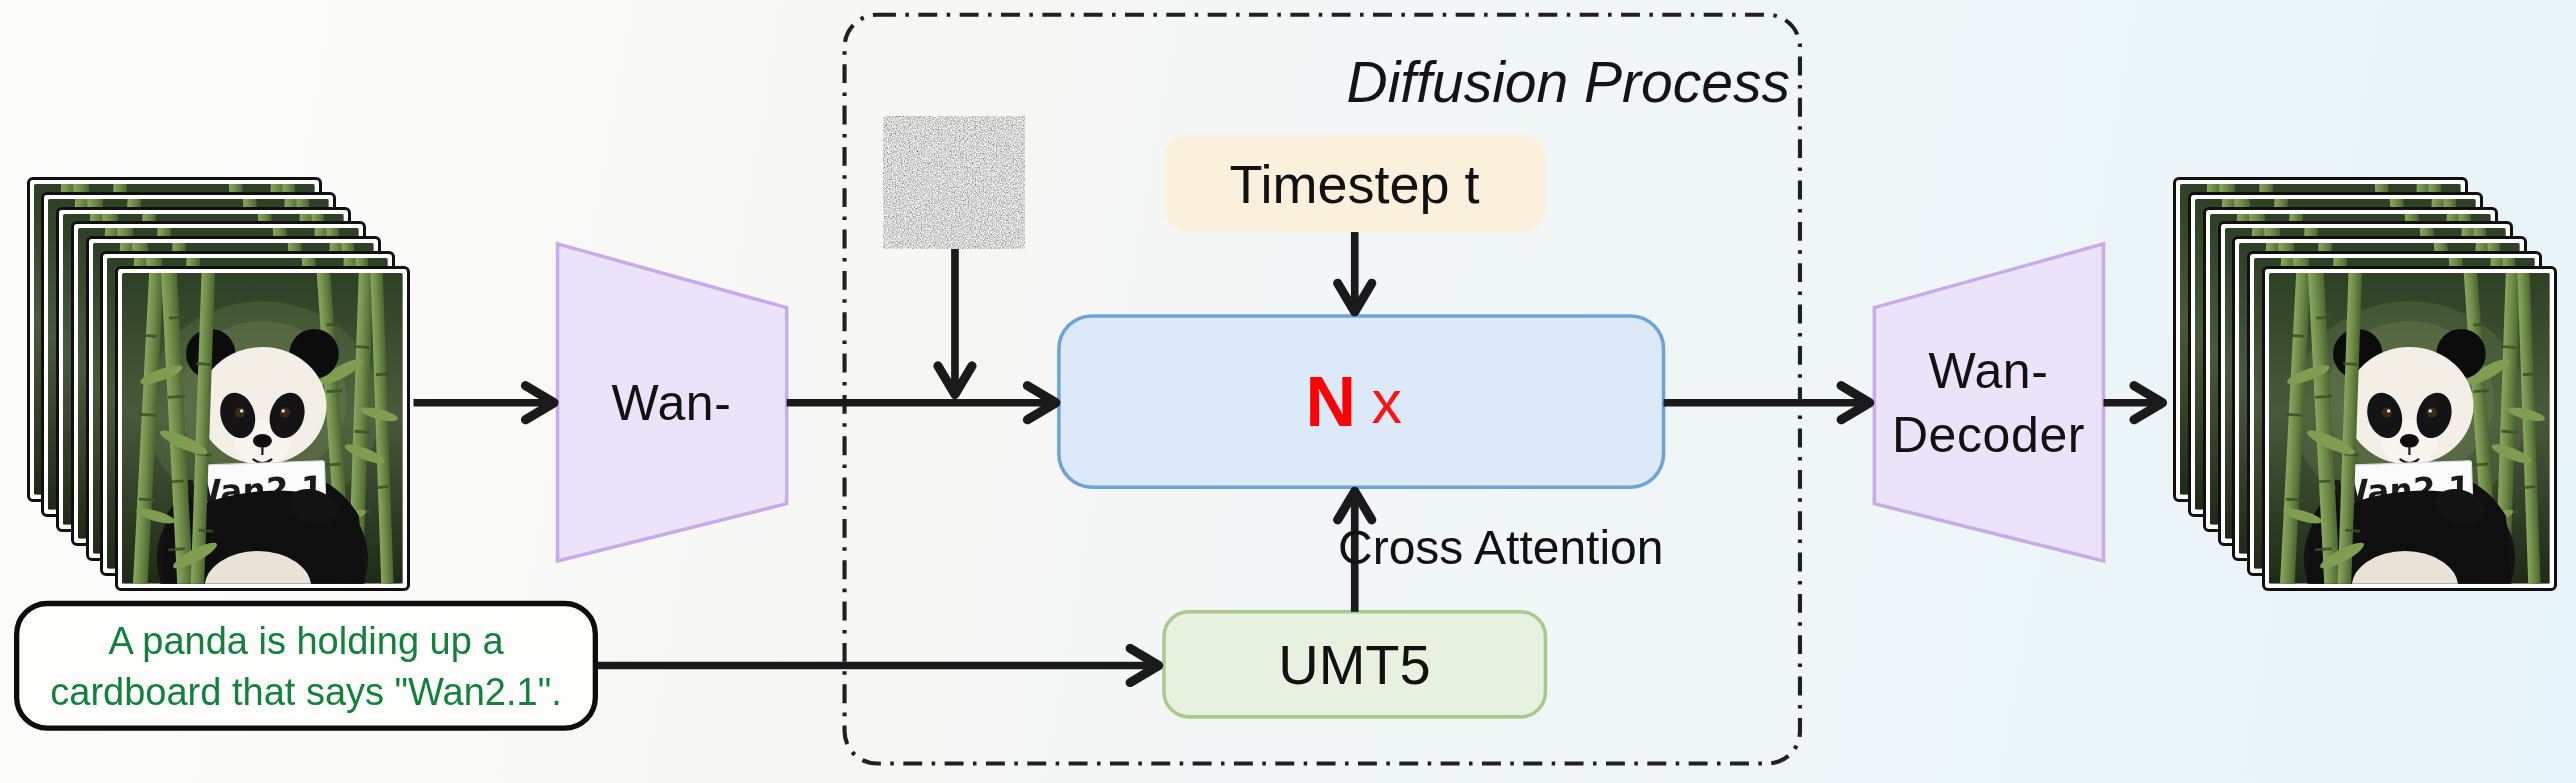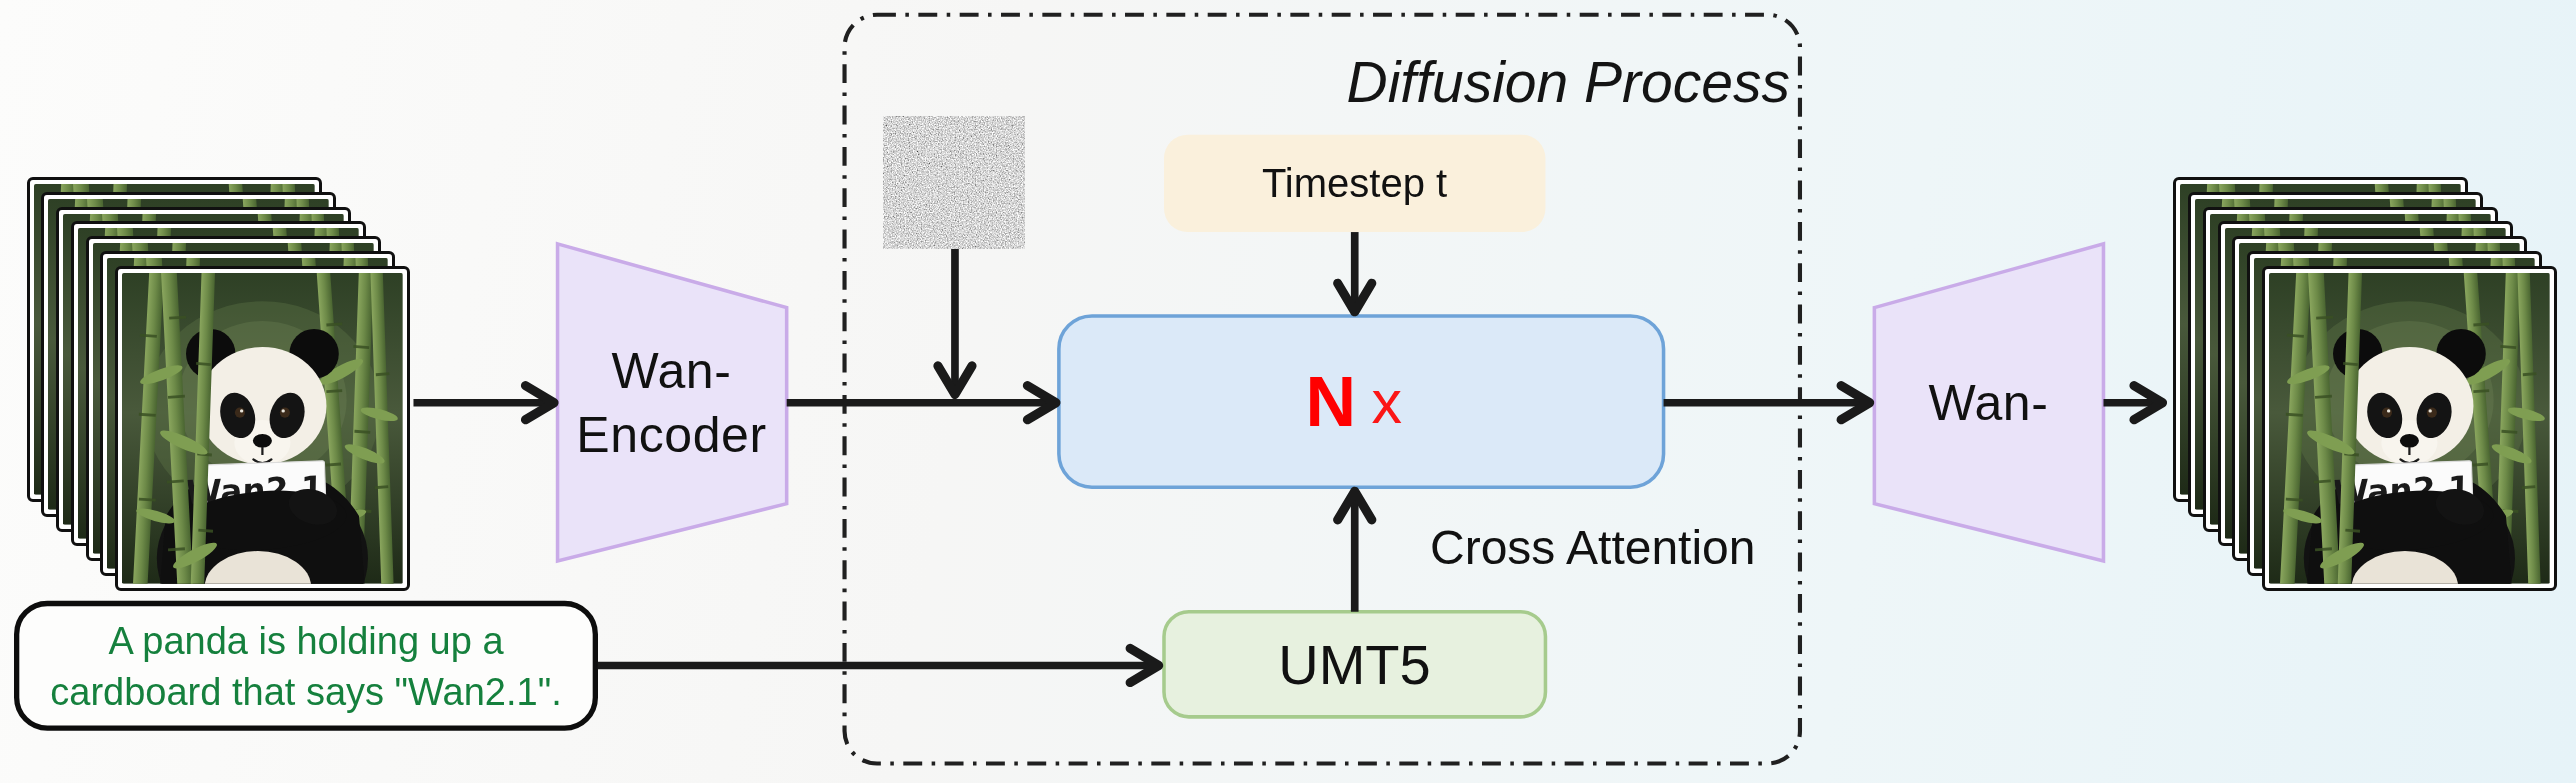--- a/index.html
+++ b/index.html
@@ -15,26 +15,26 @@
   
   .frame{
     position:absolute;width:295px;height:325px;box-sizing:border-box;
     background:#ffffff;border:3px solid #101010;border-radius:5.9px;
     padding:4.1px;overflow:hidden;z-index:2;
   }
   .frame svg{width:100%;height:100%;border-radius:1.8px;}
   
   .label{position:absolute;z-index:8;display:flex;align-items:center;justify-content:center;
          text-align:center;color:#111;}
-  .lbl-timestep{left:1164px;top:135px;width:381px;height:97px;font-size:40px;font-weight:500;}
+  .lbl-timestep{left:1164px;top:135px;width:381px;height:97px;font-size:54px;font-weight:500;}
   .lbl-dit{left:1059px;top:316px;width:605px;height:171px;font-size:70px;font-weight:500;}
   .lbl-dit .n{color:#ff0000;font-weight:800;}
   .lbl-dit .x{color:#fb1616;font-weight:400;margin:0 15.4px;font-size:61px;}
   .lbl-umt5{left:1164px;top:612px;width:381px;height:105px;font-size:56px;font-weight:500;}
-  .lbl-cross{left:1430px;top:515px;width:331px;height:65px;font-size:48px;font-weight:500;justify-content:flex-start;text-align:left;}
+  .lbl-cross{left:1338px;top:515px;width:331px;height:65px;font-size:48px;font-weight:500;justify-content:flex-start;text-align:left;}
   .lbl-title{left:1329px;top:46px;width:461px;height:71px;font-size:57px;font-style:italic;justify-content:flex-end;color:#141414;}
   .lbl-encoder{left:557px;top:244px;width:229px;height:317px;font-size:50px;line-height:1.28;letter-spacing:0.6px;}
   .lbl-decoder{left:1874px;top:244px;width:229px;height:317px;font-size:50px;line-height:1.28;letter-spacing:0.6px;}
   .lbl-prompt{left:16.5px;top:604px;width:579px;height:125px;font-size:38px;line-height:1.32;color:#15803d;}
   
   #noise-box{left:883px;top:116px;width:142px;height:133px;z-index:7;}
 </style>
 </head>
 <body>
 
@@ -264,26 +264,26 @@
     <span class="n">N</span>
     <span class="x">x</span>
   </div>
 
   <div class="label lbl-umt5">UMT5</div>
 
   <div class="label lbl-cross">Cross Attention</div>
 
   <div class="label lbl-encoder">
     <span><span>Wan-</span><br>
-    <span>Encoder</span></span>
+    </span>
   </div>
 
   <div class="label lbl-decoder">
     <span><span>Wan-</span><br>
-    </span>
+    <span>Decoder</span></span>
   </div>
 
   <div class="label lbl-prompt">
     <span><span>A panda is holding up a</span><br>
     <span>cardboard that says "Wan2.1".</span></span>
   </div>
 
 </div>
 
 

